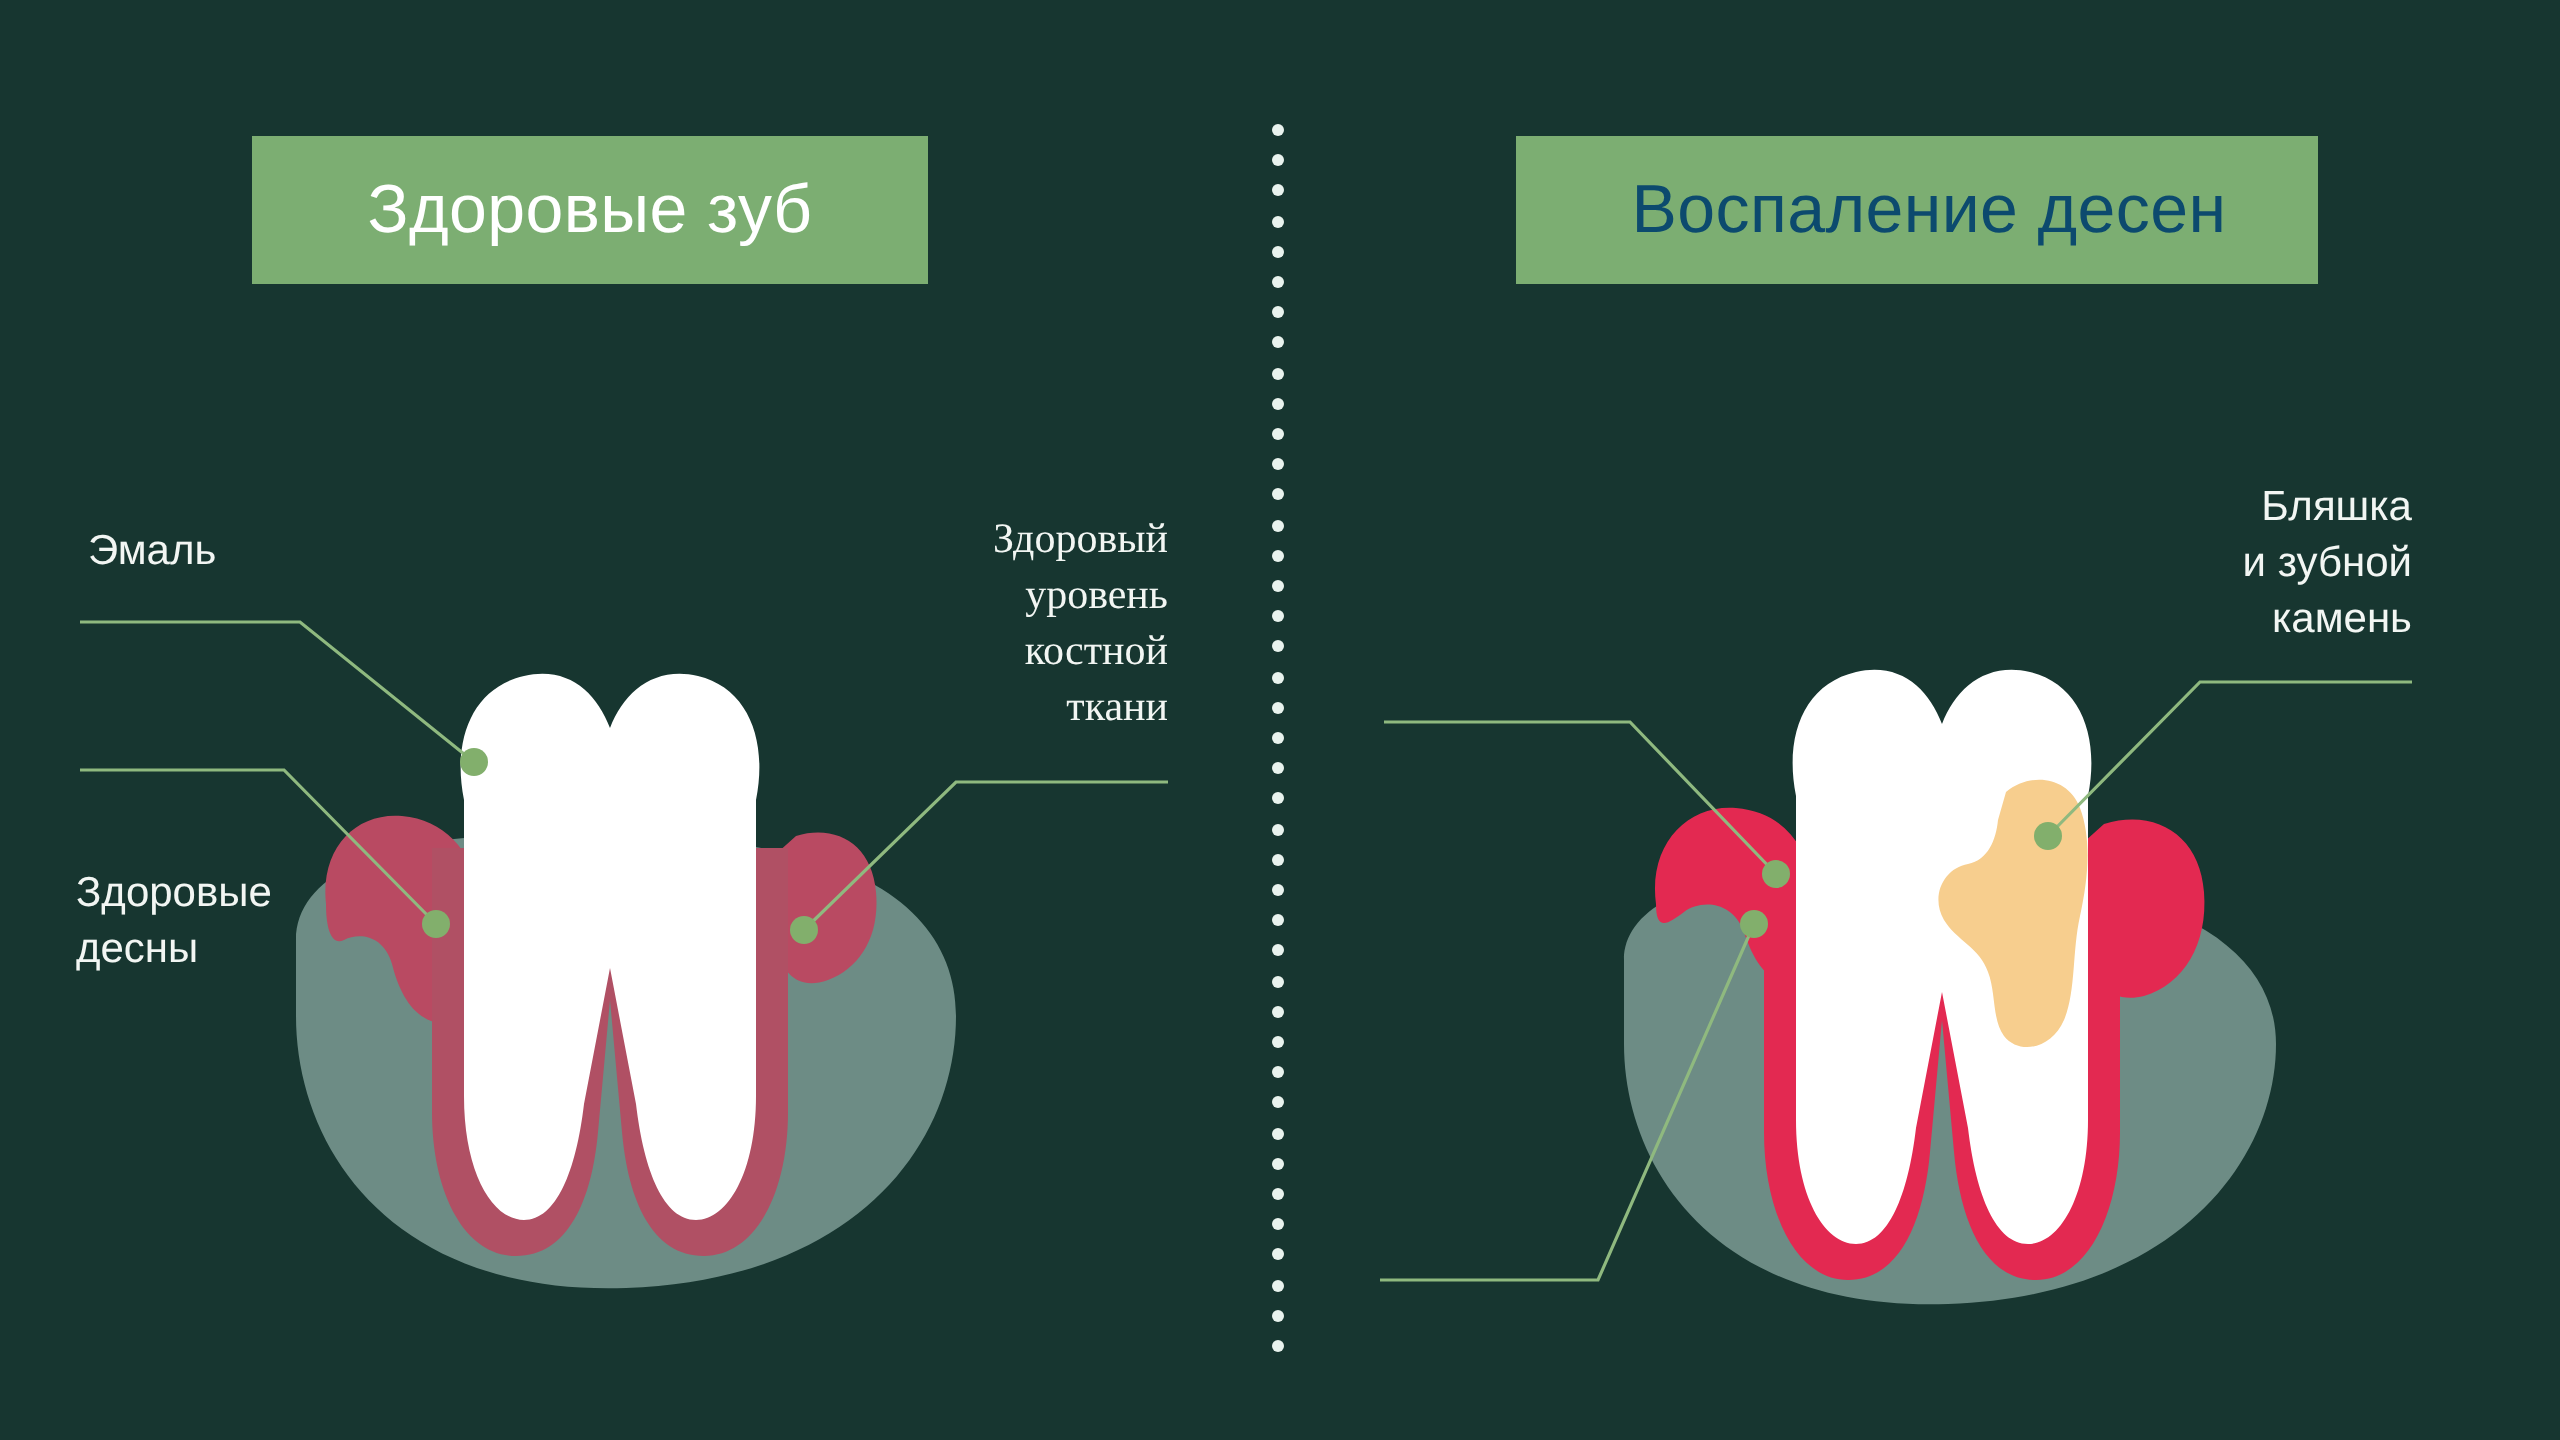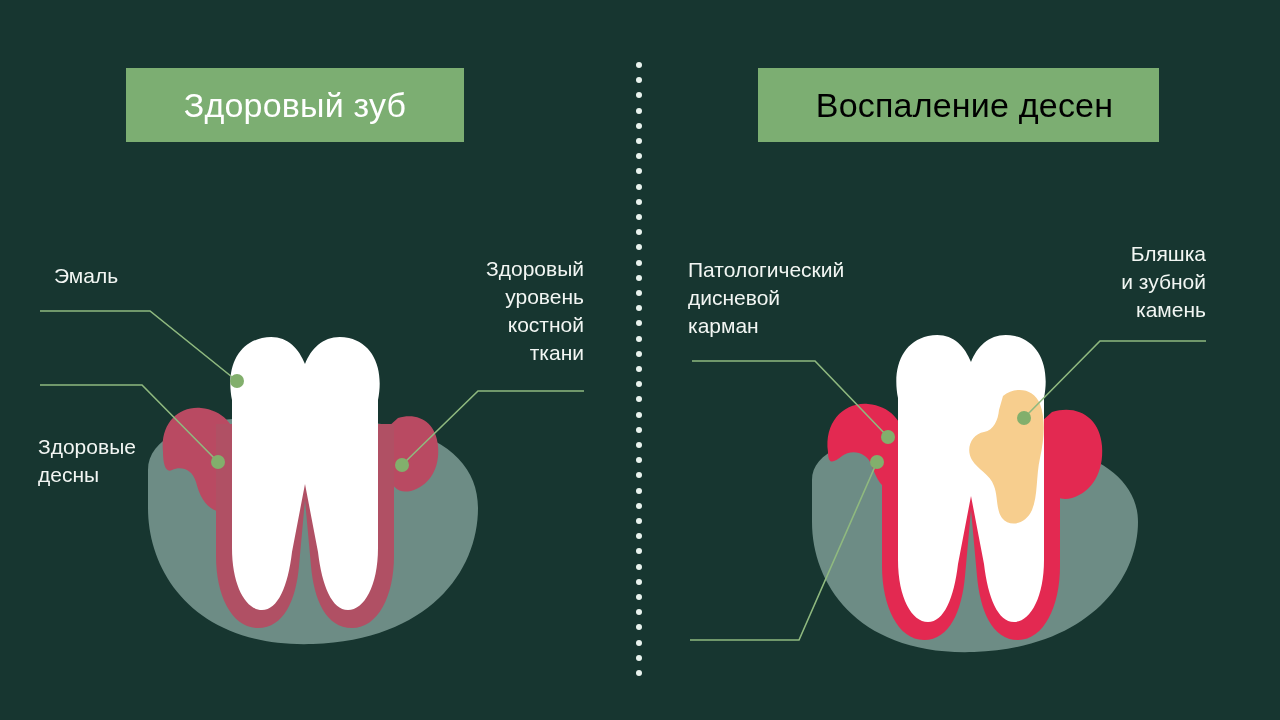--- a/index.html
+++ b/index.html
@@ -67,23 +67,23 @@
   .label {
     position: absolute;
     color: #f2f6f3;
     font-size: 21px;
     line-height: 28px;
     white-space: pre-line;
   }
   .label.ral { text-align: right; }
   .label.lal { text-align: left; }
 
-  #label-enamel      { left: 54px;  top: 262px; width: 200px; }
+  #label-enamel      { left: 44px;  top: 262px; width: 200px; }
   #label-healthy-gum { left: 38px;  top: 400px; width: 220px; margin-top: 33px; }
-  #label-bone        { left: 404px; top: 255px; width: 180px; }
+  #label-bone        { left: 404px; top: 255px; width: 180px; font-family: Liberation Serif, serif; }
   #label-pocket      { left: 688px; top: 256px; width: 260px; }
   #label-plaque      { left: 1020px;top: 240px; width: 186px; }
   #label-inflam      { left: 688px; top: 648px; width: 240px; }
 
   
   #art { position: absolute; left: 0; top: 0; }
 </style>
 </head>
 <body>
 
@@ -253,39 +253,36 @@
       <span class="dot" style="top: 516.8px; background: rgb(233, 243, 238);"></span>
       <span class="dot" style="top: 532px; background: rgb(233, 243, 238);"></span>
       <span class="dot" style="top: 547.2px; background: rgb(233, 243, 238);"></span>
       <span class="dot" style="top: 562.4px; background: rgb(233, 243, 238);"></span>
       <span class="dot" style="top: 577.6px; background: rgb(233, 243, 238);"></span>
       <span class="dot" style="top: 592.8px; background: rgb(233, 243, 238);"></span>
       <span class="dot" style="top: 608px; background: rgb(233, 243, 238);"></span>
     </div>
 
   <div class="banner" id="banner-left" style="background: rgb(124, 174, 114); color: rgb(255, 255, 255);">
-    <span>Здоровый зуб</span>
+    <span>Здоровые зуб</span>
   </div>
 
-  <div class="banner" id="banner-right" style="background: rgb(124, 174, 114); color: #000000; padding-left: 12px;">
+  <div class="banner" id="banner-right" style="background: rgb(124, 174, 114); color: #0c4a6e; padding-left: 12px;">
     <span>Воспаление десен</span>
   </div>
 
   <div class="label lal" id="label-enamel">Эмаль</div>
 
   <div class="label lal" id="label-healthy-gum">Здоровые
 десны</div>
 
   <div class="label ral" id="label-bone">Здоровый
 уровень
 костной
 ткани</div>
 
-  <div class="label lal" id="label-pocket">Патологический
-дисневой
-карман</div>
 
   <div class="label ral" id="label-plaque">Бляшка
 и зубной
 камень</div>
 
 
 </div>
 
 </body></html>

